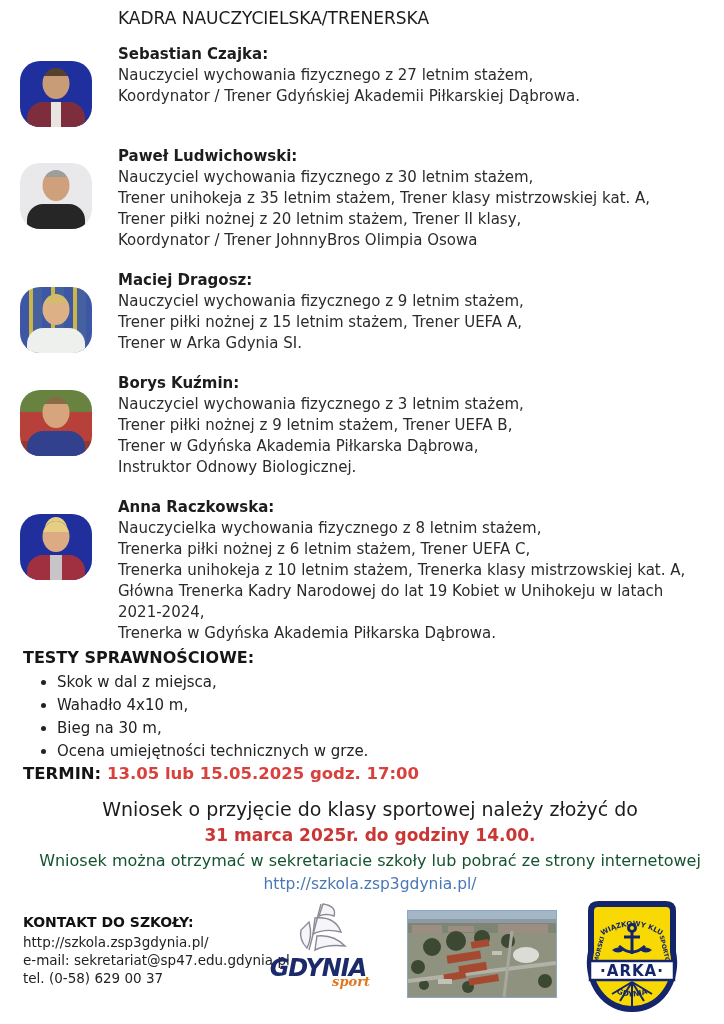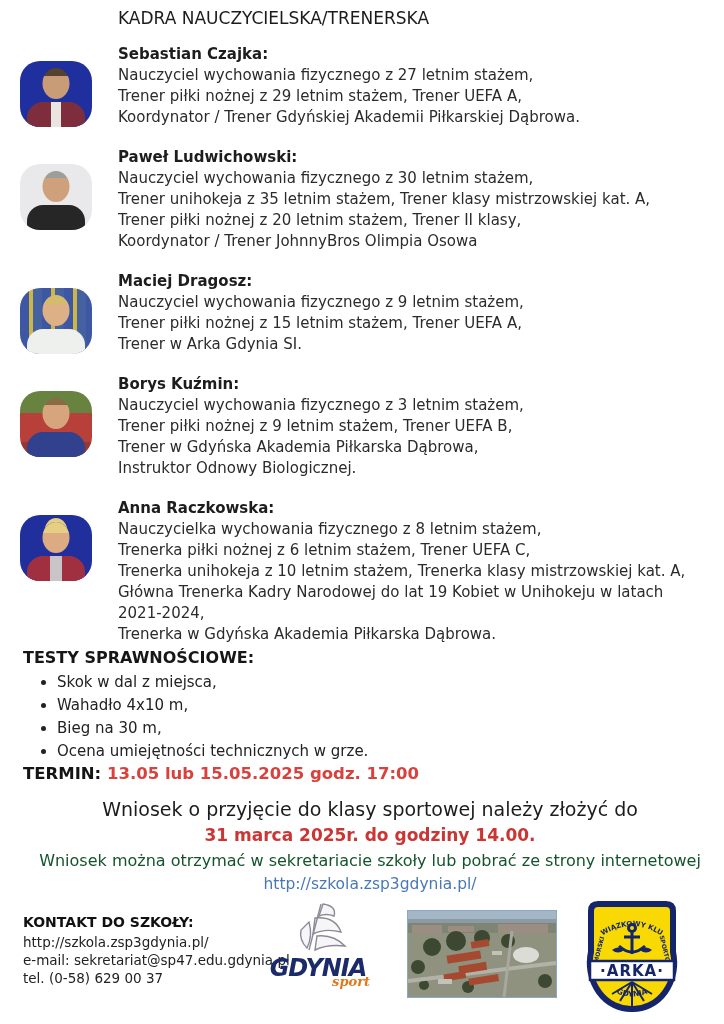--- a/index.html
+++ b/index.html
@@ -81,21 +81,20 @@
 
   <div class="coaches">
     <div class="coach-row">
       <div class="coach-photo photo-1">
         <span class="ph-head"></span>
         <span class="ph-body"></span>
       </div>
       <div class="coach-info">
         <div class="coach-name">Sebastian Czajka:</div>
       <div class="coach-line">Nauczyciel wychowania fizycznego z 27 letnim stażem,</div>
-          <div class="coach-line">Trener piłki nożnej z 29 letnim stażem, Trener UEFA A,</div>
           <div class="coach-line">Koordynator / Trener Gdyńskiej Akademii Piłkarskiej Dąbrowa.</div>
         </div>
     </div>
 
     <div class="coach-row">
       <div class="coach-photo photo-2">
         <span class="ph-head"></span>
         <span class="ph-body"></span>
       </div>
       <div class="coach-info">

